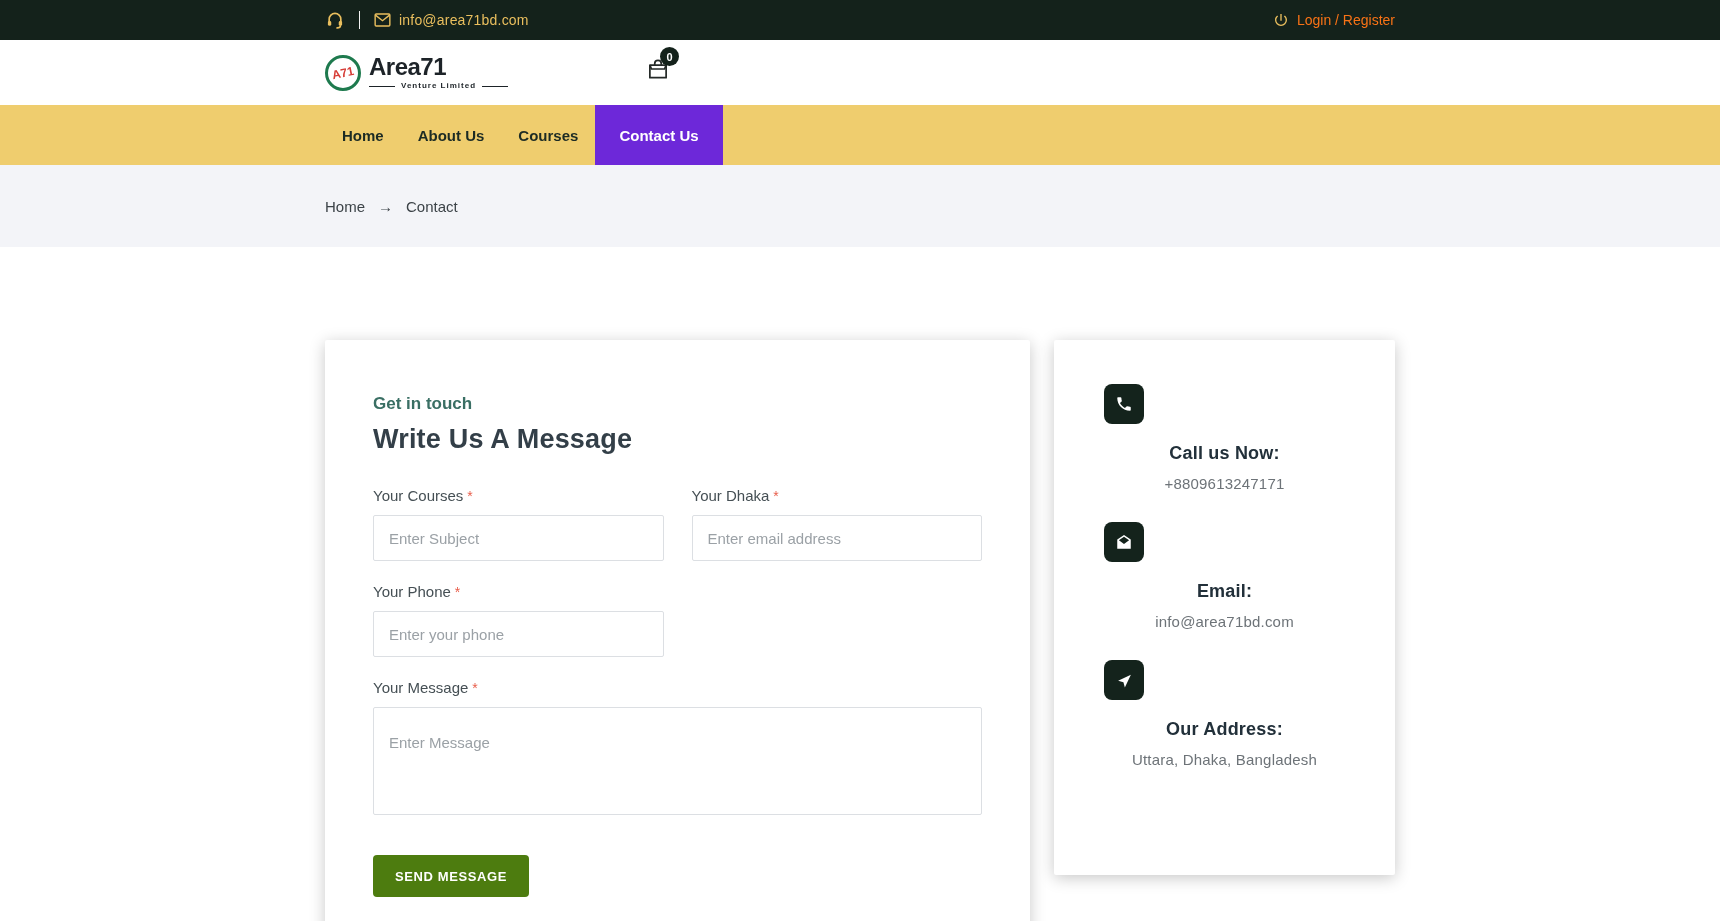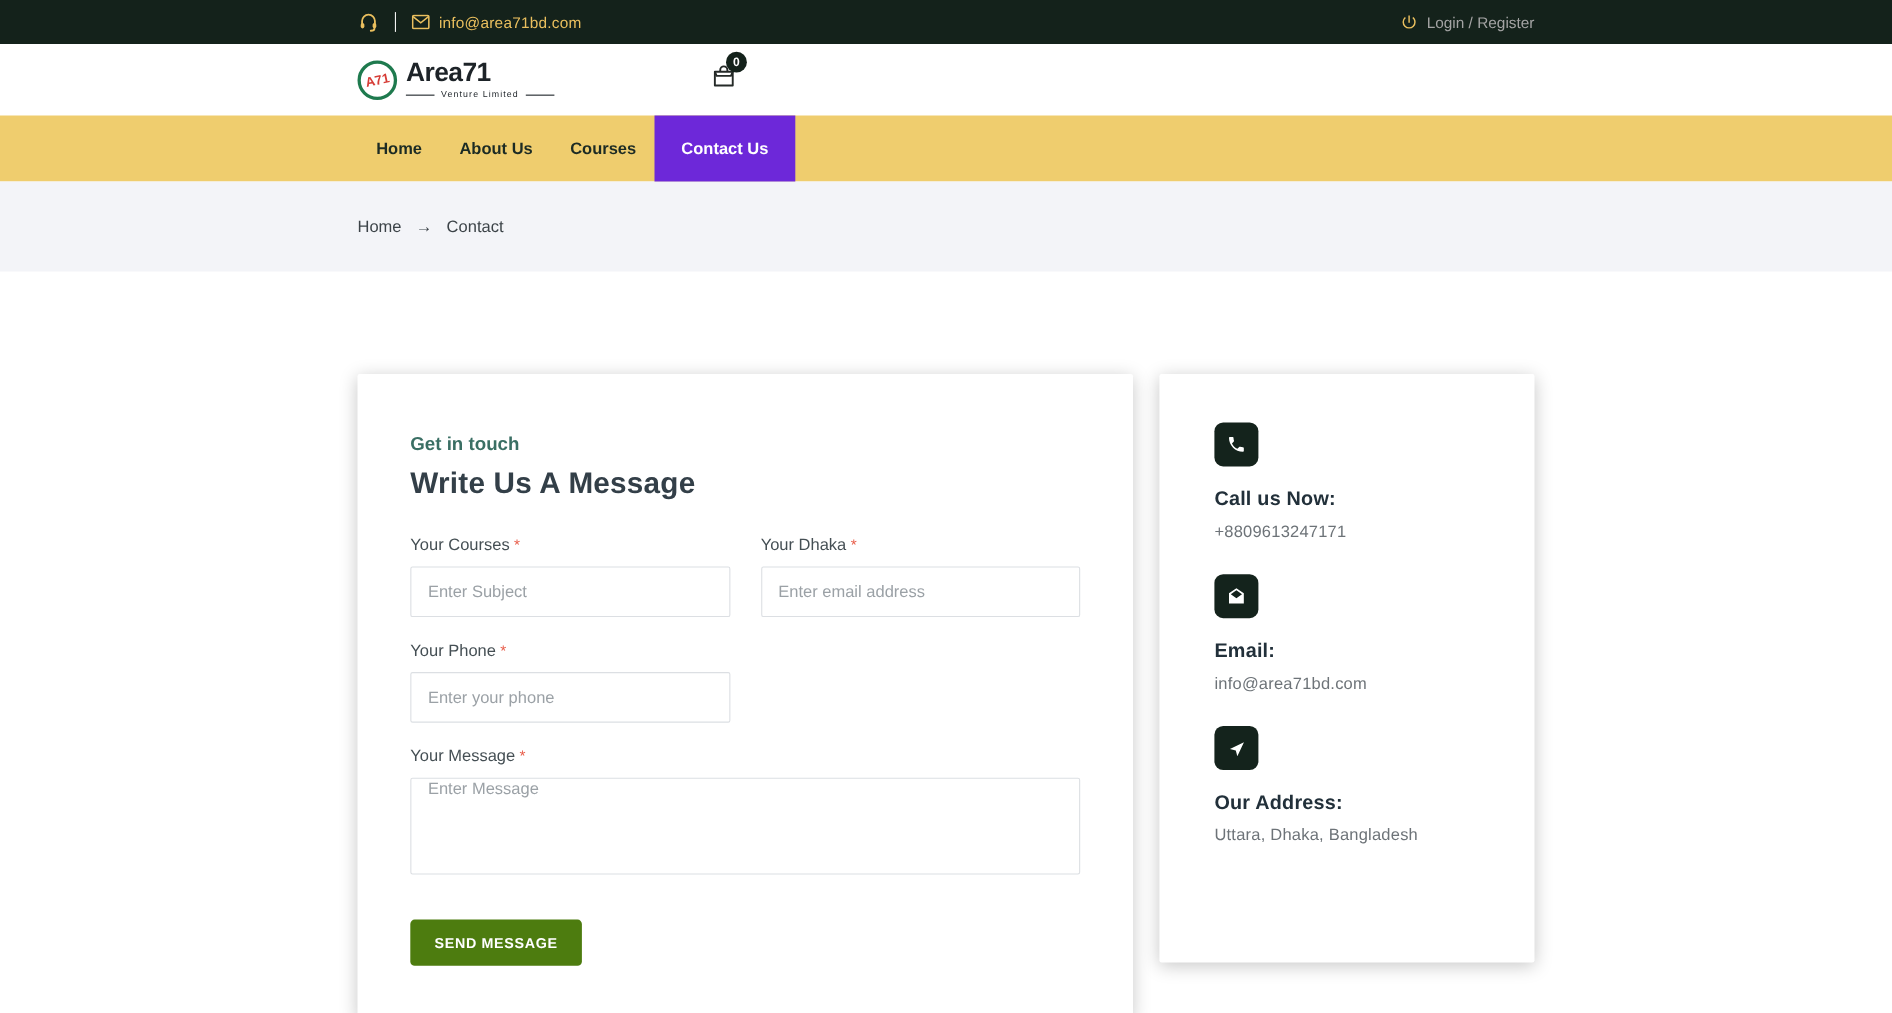--- a/index.html
+++ b/index.html
@@ -8,33 +8,33 @@
   a { text-decoration:none; }
   .container { width:1070px; margin:0 auto; }
 
   
   .topbar { background:#14221b; height:40px; }
   .topbar .container { display:flex; align-items:center; justify-content:space-between; height:40px; }
   .topbar-left { display:flex; align-items:center; gap:14px; }
   .topbar .icon svg { display:block; }
   .top-divider { width:1px; height:18px; background:#f2f2f2; }
   .top-email { display:flex; align-items:center; gap:8px; color:#eabf5e; font-size:14px; letter-spacing:.2px; }
-  .topbar-right { display:flex; align-items:center; gap:8px; color:#a3a3a3; font-size:14px; }
+  .topbar-right { display:flex; align-items:center; gap:8px; color:#f97316; font-size:14px; }
 
   
   .header { background:#ffffff; height:65px; }
   .header .container { display:flex; align-items:center; height:65px; position:relative; }
   .logo { display:flex; align-items:center; gap:8px; cursor:pointer; }
   .logo-circle { width:36px; height:36px; border:3px solid #1e7a4e; border-radius:50%;
     display:flex; align-items:center; justify-content:center; background:#fff; }
   .logo-mono { color:#d63c36; font-weight:800; font-size:12px; transform:rotate(-12deg); letter-spacing:0; }
   .logo-texts { display:flex; flex-direction:column; line-height:1; }
   .logo-name { font-size:24px; font-weight:800; color:#1d2328; letter-spacing:-.5px; }
   .logo-tagline { display:flex; align-items:center; gap:6px; margin-top:3px; }
-  .logo-tagline span { font-size:8px; font-weight:400; color:#1d2328; letter-spacing:1px; }
+  .logo-tagline span { font-size:8px; font-weight:700; color:#1d2328; letter-spacing:1px; }
   .logo-tagline i { display:block; width:26px; height:1px; background:#1d2328; }
   .cart-wrap { position:absolute; left:320px; top:16px; cursor:pointer; }
   .cart-badge { position:absolute; right:-8px; top:-9px; width:19px; height:19px; border-radius:50%;
     background:#14221b; color:#fff; font-size:11px; font-weight:700;
     display:flex; align-items:center; justify-content:center; }
 
   
   .nav { background:#efcd6e; height:60px; }
   .nav ul { list-style:none; display:flex; height:60px; }
   .nav li { height:60px; display:flex; align-items:center; padding:0 17px;
@@ -60,27 +60,27 @@
   form { margin-top:32px; }
   .form-grid { display:grid; grid-template-columns:1fr 1fr; column-gap:28px; }
   .field { margin-bottom:22px; }
   .field.full { grid-column:1 / -1; }
   .field label { display:block; font-size:15px; color:#454f54; margin-bottom:11px; }
   .req { color:#e85d4a; margin-left:4px; font-size:14px; }
   .field input, .field textarea { width:100%; border:1px solid #dcdfe3; border-radius:2px;
     font-size:15px; color:#333; padding:0 15px; outline:none; background:#fff;
     font-family:"Liberation Sans", sans-serif; }
   .field input { height:46px; }
-  .field textarea { height:88px; padding-top:1px; resize:none; }
+  .field textarea { height:108px; padding-top:26px; resize:none; }
   .field input::placeholder, .field textarea::placeholder { color:#9ba1a6; }
   .send-btn { margin-top:14px; background:#4d7c0f; color:#ffffff; border:none; border-radius:4px;
     font-size:13px; font-weight:700; letter-spacing:.6px; padding:0 22px; height:42px; cursor:pointer;
     font-family:"Liberation Sans", sans-serif; }
 
-  .info-item { margin-bottom:30px; }
+  .info-item { margin-bottom:30px;text-align:center; }
   .info-icon { width:40px; height:40px; background:#14231c; border-radius:8px;
     display:flex; align-items:center; justify-content:center; }
   .info-title { margin-top:19px; font-size:18px; font-weight:600; color:#22303a; letter-spacing:.2px; }
   .info-value { margin-top:11px; font-size:15px; color:#6d7378; letter-spacing:.2px; }
 </style>
 </head>
 <body>
 
 <div class="topbar">
   <div class="container">

